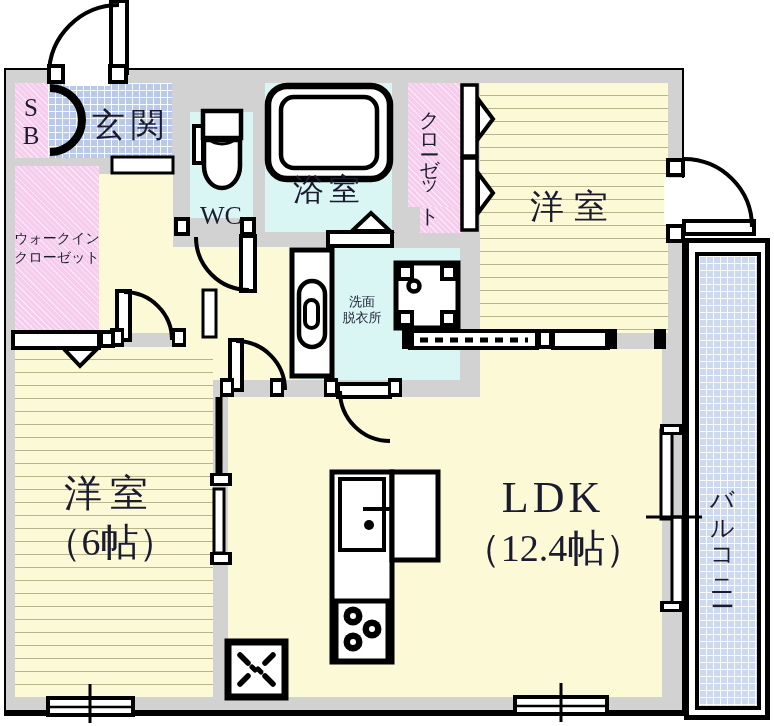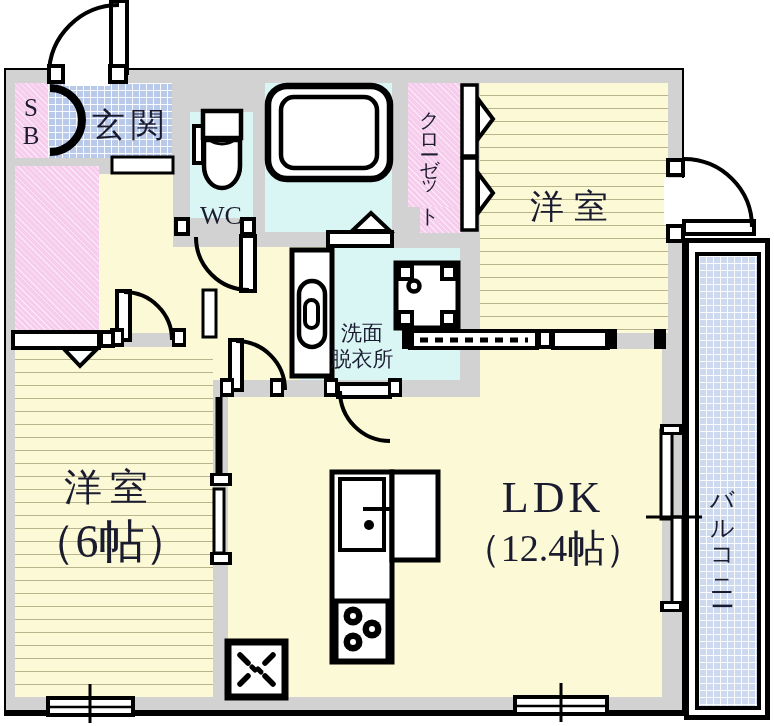--- a/index.html
+++ b/index.html
@@ -30,26 +30,26 @@
   
   .lbl{position:absolute;color:var(--text);transform:translate(-50%,-50%);
        text-align:center;white-space:nowrap;z-index:40;line-height:1.2;}
   .vert{writing-mode:vertical-rl;}
   #lbl-genkan{left:131px;top:126px;font-size:33px;letter-spacing:6px;}
   #lbl-sb{left:31px;top:121px;font-size:25px;line-height:1.1;}
   #lbl-wc{left:221px;top:216px;font-size:26px;}
   #lbl-bath{left:329px;top:190px;font-size:31px;letter-spacing:5px;}
   #lbl-closet{left:430px;top:157px;font-size:20px;letter-spacing:1px;}
   #lbl-wic{left:57px;top:249px;font-size:14px;line-height:1.35;}
-  #lbl-washroom{left:362px;top:310px;font-size:21px;line-height:1.25;margin-top:36px;}
+  #lbl-washroom{left:362px;top:310px;font-size:13px;line-height:1.25;}
   #lbl-b45 .nm{font-size:34px;letter-spacing:10px;display:block;}
   #lbl-b45 .sz{font-size:30px;display:block;}
   #lbl-b45{left:574px;top:207px;}
   #lbl-b6 .nm{font-size:38px;letter-spacing:8px;display:block;}
-  #lbl-b6 .sz{font-size:46px;display:block;}
+  #lbl-b6 .sz{font-size:38px;display:block;}
   #lbl-b6{left:110px;top:518px;line-height:1.3;}
   #lbl-ldk .nm{font-size:44px;letter-spacing:4px;display:block;}
   #lbl-ldk .sz{font-size:38px;display:block;text-align:right;}
   #lbl-ldk{left:553px;top:521px;line-height:1.25;}
   #lbl-balcony{left:722px;top:535px;font-size:24px;letter-spacing:3px;}
   svg{position:absolute;left:0;top:0;z-index:30;}
 </style>
 </head>
 <body>
 
@@ -261,24 +261,29 @@
         <rect x="214" y="555" width="14" height="7" fill="#fff"></rect>
     </g>
   </svg>
 
   <div class="lbl" id="lbl-genkan">玄関</div>
   <div class="lbl" id="lbl-sb">
     <span style="display:block">S</span>
     <span style="display:block">B</span>
   </div>
   <div class="lbl" id="lbl-wc">WC</div>
+  <div class="lbl" id="lbl-bath">浴室</div>
   <div class="lbl vert" id="lbl-closet">クローゼット</div>
   <div class="lbl" id="lbl-b45">
     <span class="nm">洋室</span>
   </div>
+  <div class="lbl" id="lbl-wic">
+    <span style="display:block">ウォークイン</span>
+    <span style="display:block">クローゼット</span>
+  </div>
   <div class="lbl" id="lbl-washroom">
     <span style="display:block">洗面</span>
     <span style="display:block">脱衣所</span>
   </div>
   <div class="lbl" id="lbl-b6">
     <span class="nm">洋室</span>
     <span class="sz">（6帖）</span>
   </div>
   <div class="lbl" id="lbl-ldk">
     <span class="nm">LDK</span>

